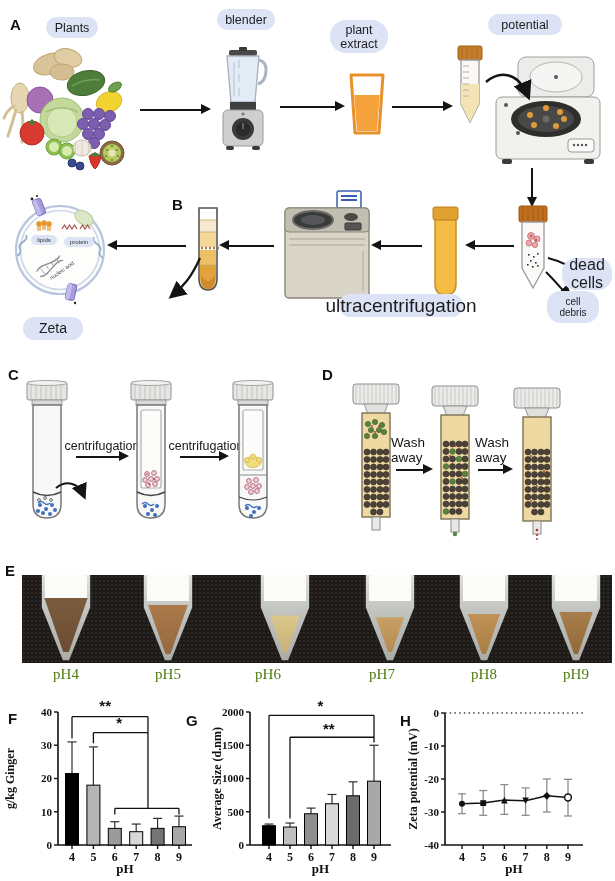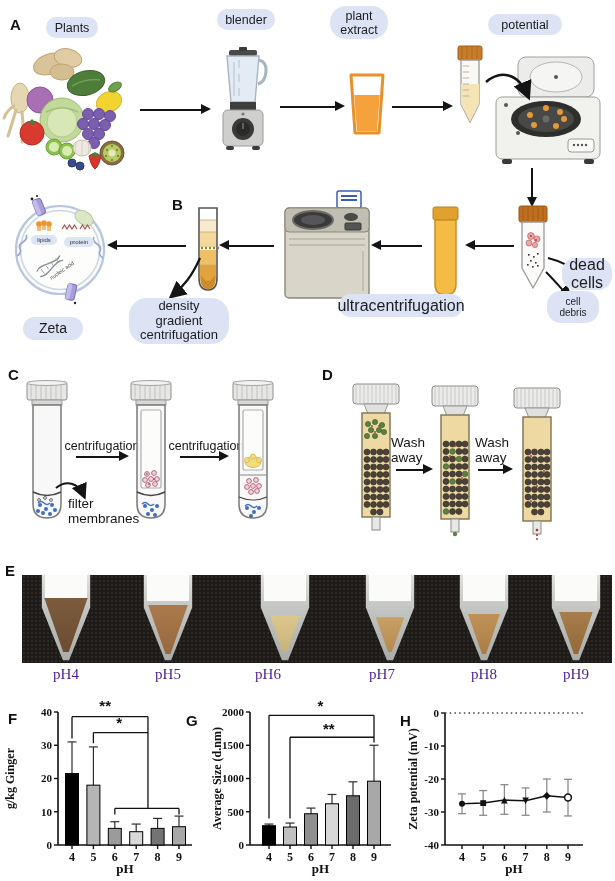--- a/index.html
+++ b/index.html
@@ -23,32 +23,32 @@
   #photo{position:absolute;left:22px;top:575px;width:590px;height:88px;background:#1d1a17;
          background-image:radial-gradient(circle, rgba(255,255,255,.07) 1px, transparent 1.3px);
          background-size:4px 4px;}
   .etube{position:absolute;top:0;width:62px;height:88px;}
   .eglass{position:absolute;inset:0;
           clip-path:polygon(11% 0,89% 0,89% 37%,55% 97%,45% 97%,11% 37%);
           background:linear-gradient(180deg,rgba(233,235,233,.95) 0%,rgba(216,219,216,.88) 40%,rgba(203,206,201,.8) 100%);}
   .epatch{position:absolute;left:16%;top:0;width:68%;height:30%;background:rgba(252,252,250,.97);}
   .pellet{position:absolute;clip-path:polygon(0 0,100% 0,56% 100%,44% 100%);}
   .elabel{position:absolute;top:666px;width:52px;text-align:center;
-          font:15px "Liberation Serif",serif;color:#4c1d95;}
+          font:15px "Liberation Serif",serif;color:#4d7c0f;}
   .chart-letter{position:absolute;font:bold 15px "Liberation Sans",sans-serif;color:#111;}
 </style>
 </head>
 <body>
 
 <div id="fig">
 
   <div class="letter" style="left:10px;top:16px">A</div>
   <div class="pill" style="left:46px;top:17px;width:52px;height:21px">Plants</div>
   <div class="pill" style="left:217px;top:9px;width:58px;height:21px">blender</div>
-  <div class="pill" style="left:330px;top:6px;width:58px;height:33px;border-radius:16px">plant extract</div>
+  <div class="pill" style="left:330px;top:20px;width:58px;height:33px;border-radius:16px">plant extract</div>
   <div class="pill" style="left:488px;top:14px;width:74px;height:21px">potential</div>
 
   <svg style="left:2px;top:40px" width="130" height="136" viewBox="0 0 130 136">
     <ellipse cx="48" cy="24" rx="17" ry="10" fill="#d9c49a" stroke="#c0a571" transform="rotate(-18 48 24)"></ellipse>
     <ellipse cx="66" cy="18" rx="14" ry="9" fill="#e0cda6" stroke="#c0a571" transform="rotate(14 66 18)"></ellipse>
     <ellipse cx="60" cy="32" rx="12" ry="8" fill="#d4bd90" stroke="#c0a571"></ellipse>
     <ellipse cx="18" cy="58" rx="9" ry="15" fill="#e6d7b2" stroke="#c6b184"></ellipse>
     <path d="M14,70 q-4,14 -8,26 M20,72 q2,16 0,30 M12,66 q-7,4 -10,12" stroke="#d3c094" stroke-width="3" fill="none" stroke-linecap="round"></path>
     <circle cx="38" cy="60" r="13" fill="#a86fb5" stroke="#8a54a0"></circle>
     <ellipse cx="84" cy="43" rx="19" ry="12" fill="#4e7d3a" stroke="#3c632c" transform="rotate(-14 84 43)"></ellipse>
@@ -221,21 +221,21 @@
     <path d="M56,5 h16 M56,9 h16" stroke="#3a5fb0" stroke-width="2"></path>
     <rect x="0" y="17" width="84" height="90" rx="4" fill="#d9d5c9" stroke="#8a8678" stroke-width="1.4"></rect>
     <rect x="0" y="17" width="84" height="24" rx="4" fill="#c2beb1" stroke="#8a8678"></rect>
     <ellipse cx="28" cy="29" rx="20" ry="9" fill="#3a3a38" stroke="#6a6a68" stroke-width="2"></ellipse>
     <ellipse cx="28" cy="29" rx="12" ry="5" fill="#55555a"></ellipse>
     <ellipse cx="66" cy="26" rx="7" ry="4" fill="#4a4a48"></ellipse>
     <rect x="60" y="32" width="16" height="7" rx="1" fill="#555" stroke="#3a3a38"></rect>
     <path d="M4,48 h76 M4,54 h76" stroke="#b9b5a8" stroke-width="1.4"></path>
     <path d="M78,60 v40" stroke="#b9b5a8" stroke-width="1.4"></path>
   </svg>
-  <div class="pill" style="left:339px;top:294px;width:124px;height:23px;font-size:16px">ultracentrifugation</div>
+  <div class="pill" style="left:339px;top:294px;width:124px;height:23px;font-size:19px">ultracentrifugation</div>
 
   <div class="arr l" style="left:228px;top:245px;width:46px"></div>
 
   <svg style="left:197px;top:207px" width="22" height="84" viewBox="0 0 22 84">
     <path d="M2,1 h18 v70 q0,12 -9,12 q-9,0 -9,-12 z" fill="#ffffff" stroke="#555" stroke-width="1.6"></path>
     <rect x="3" y="13" width="16" height="12" fill="#f7ead0"></rect>
     <rect x="3" y="25" width="16" height="15" fill="#f3d89a"></rect>
     <path d="M4,41 h2 m2,0 h2 m2,0 h2 m2,0 h2 m2,0 h2" stroke="#a0774a" stroke-width="2.4"></path>
     <rect x="3" y="43" width="16" height="15" fill="#eec066"></rect>
     <path d="M3,58 h16 v13 q0,11 -8,11 q-8,0 -8,-11 z" fill="#e2a23c"></path>
@@ -243,21 +243,20 @@
     <path d="M3,13 h16 M3,25 h16 M3,58 h16" stroke="#c9a96a" stroke-width=".8"></path>
   </svg>
   <svg style="left:162px;top:252px" width="44" height="52" viewBox="0 0 44 52">
     <defs>
         <marker id="ah3" markerWidth="8" markerHeight="8" refX="6" refY="4" orient="auto">
           <path d="M0,0 L8,4 L0,8 z" fill="#141414"></path>
         </marker>
       </defs>
     <path d="M38,6 C30,24 22,34 10,44" fill="none" stroke="#141414" stroke-width="2.2" marker-end="url(#ah3)"></path>
   </svg>
-  <div class="pill" style="left:129px;top:298px;width:100px;height:46px;border-radius:18px;font-size:13px">density gradient centrifugation</div>
 
   <div class="arr l" style="left:116px;top:245px;width:70px"></div>
 
   <svg style="left:8px;top:198px" width="104" height="104" viewBox="0 0 104 104">
     <circle cx="52" cy="52" r="44" fill="#fdfdfc" stroke="#b7c6de" stroke-width="2.2"></circle>
     <circle cx="52" cy="52" r="39.5" fill="none" stroke="#ccd7e8" stroke-width="1.6"></circle>
     <path d="M9,58 q5,-3 3,-7 q-2,-4 3,-7 q5,-3 3,-7" fill="none" stroke="#93aac9" stroke-width="1.6"></path>
     <path d="M95,60 q-5,-3 -3,-7 q2,-4 -3,-7 q-5,-3 -3,-7" fill="none" stroke="#93aac9" stroke-width="1.6"></path>
     <g transform="translate(31,9) rotate(-22)">
       <rect x="-4.5" y="-8" width="9" height="16" rx="2.5" fill="#a89ddb" stroke="#7b6cc0"></rect>
@@ -394,21 +393,20 @@
   </svg>
 
   <svg style="left:52px;top:478px" width="40" height="26" viewBox="0 0 40 26">
     <defs>
         <marker id="ah4" markerWidth="8" markerHeight="8" refX="6" refY="4" orient="auto">
           <path d="M0,0 L8,4 L0,8 z" fill="#141414"></path>
         </marker>
       </defs>
     <path d="M4,10 C14,2 26,4 32,18" fill="none" stroke="#141414" stroke-width="2" marker-end="url(#ah4)"></path>
   </svg>
-  <div class="caption" style="left:68px;top:497px;width:80px;font-size:13.5px">filter membranes</div>
 
   <div class="letter" style="left:322px;top:366px">D</div>
 
   <svg style="left:351px;top:384px" width="50" height="152" viewBox="0 0 50 152">
     <rect x="2" y="0" width="46" height="20" rx="3" fill="#ebebe9" stroke="#8c8c8a"></rect>
     <path d="M5,1 v18 M9,1 v18 M13,1 v18 M17,1 v18 M21,1 v18 M25,1 v18 M29,1 v18 M33,1 v18 M37,1 v18 M41,1 v18 M45,1 v18" stroke="#c8c8c6" stroke-width="1"></path>
     <polygon points="13,20 37,20 33,30 17,30" fill="#e0e0de" stroke="#989896"></polygon>
     <rect x="11" y="29" width="28" height="104" fill="#eed9a2" stroke="#7d7154" stroke-width="1.4"></rect>
     <g fill="#5b8140" stroke="#42632c" stroke-width=".7">
       <circle cx="17" cy="40" r="2.6"></circle>

